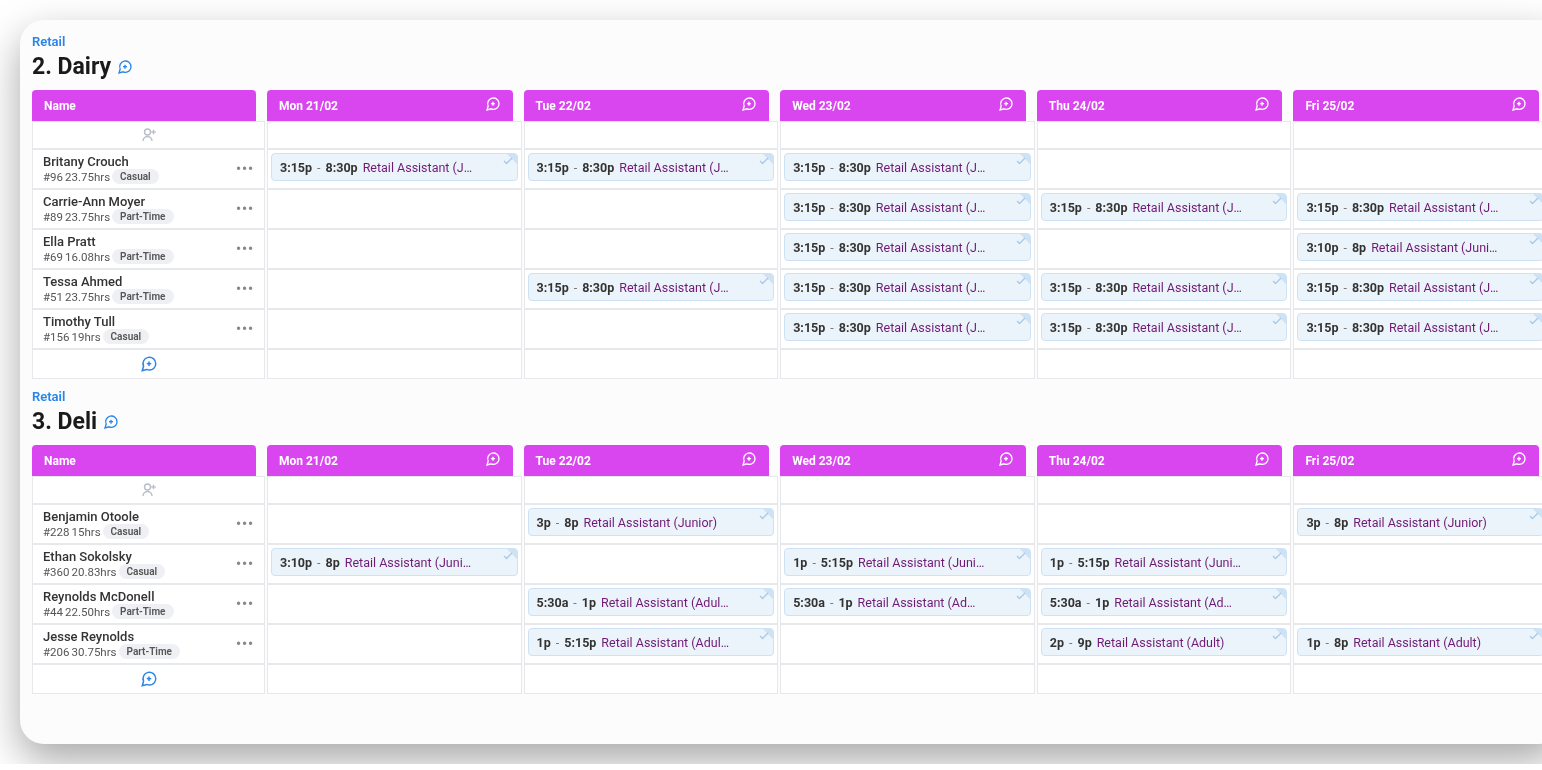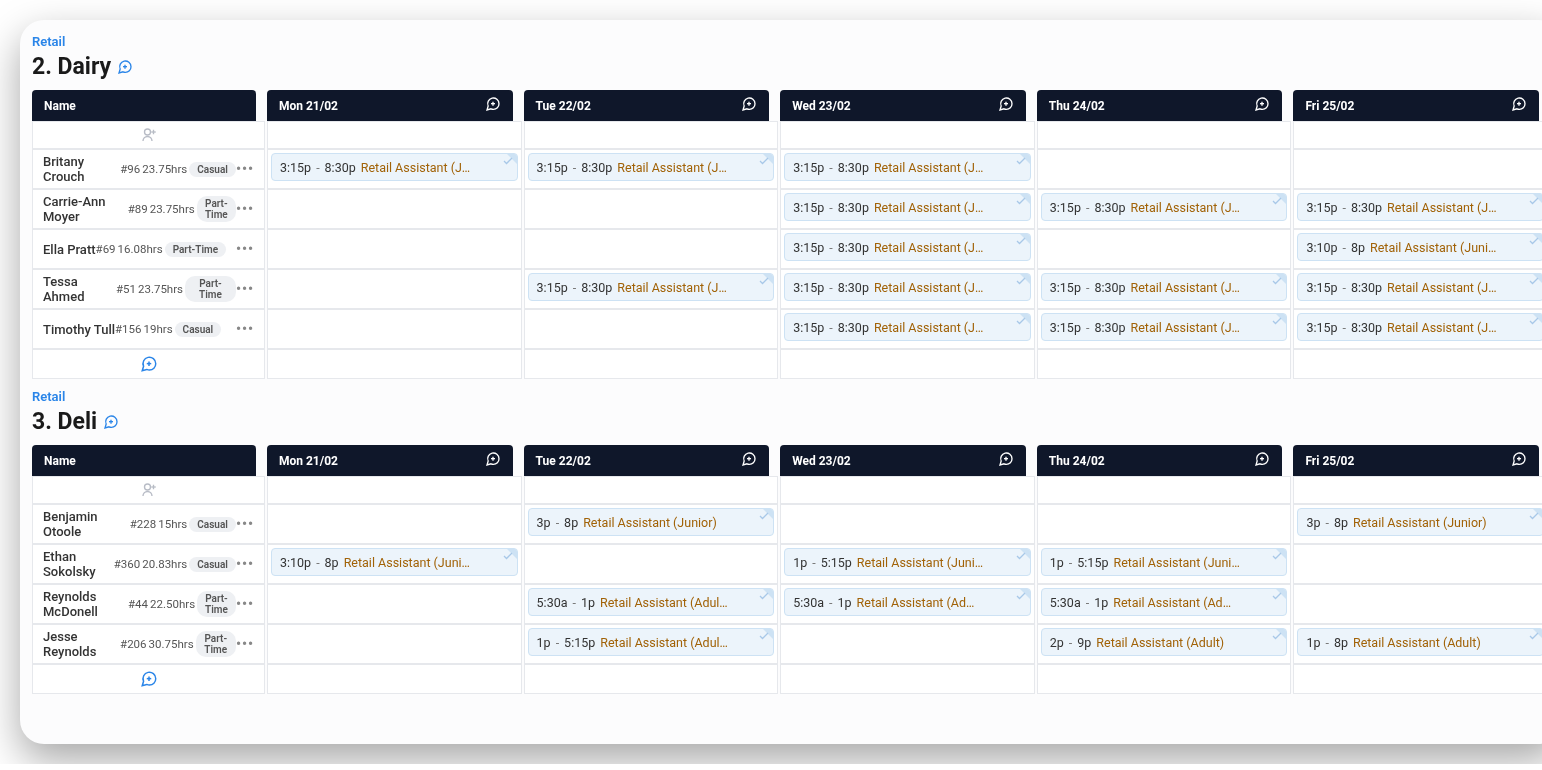--- a/index.html
+++ b/index.html
@@ -5,38 +5,38 @@
 * { box-sizing: border-box; margin: 0; padding: 0; }
 body { font-family: -apple-system, BlinkMacSystemFont, 'Segoe UI', Roboto, sans-serif; background: #fff; padding: 20px; }
 .container { width: 1542px; }
 .panel { background: #fcfcfd; border-radius: 24px; padding: 14px 12px 40px 12px; box-shadow: 0 16px 40px rgba(0,0,0,0.35); position: relative; }
 .section { margin-bottom: 10px; }
 .category { color: #2a85e8; font-size: 13px; font-weight: 600; margin-bottom: 4px; }
 .section-title { font-size: 23px; font-weight: 700; color: #1a1a1a; display: flex; align-items: center; gap: 6px; margin-bottom: 10px; }
 .chat-plus-icon { width: 16px; height: 16px; display: inline-flex; align-items: center; justify-content: center; }
 .chat-plus-icon svg { width: 16px; height: 16px; stroke: #2a85e8; fill: none; stroke-width: 2; }
 .grid { display: grid; grid-template-columns: 235px repeat(5, 1fr); gap: 0; border-collapse: collapse; }
-.header-cell { background: #0f172a; color: #fff; font-size: 12px; font-weight: 700; padding: 6px 12px; display: flex; align-items: center; justify-content: space-between; margin-right: 11px; border-radius: 4px 4px 0 0; }
+.header-cell { background: #d946ef; color: #fff; font-size: 12px; font-weight: 700; padding: 6px 12px; display: flex; align-items: center; justify-content: space-between; margin-right: 11px; border-radius: 4px 4px 0 0; }
 .header-cell:first-child { border-radius: 4px 4px 0 0; }
 .header-icon svg { width: 16px; height: 16px; stroke: #fff; fill: none; stroke-width: 2; }
 .empty-row { grid-column: 1 / -1; display: grid; grid-template-columns: 235px repeat(5, 1fr); }
 .placeholder-cell { background: #fff; border: 1px solid #e6e8ec; height: 28px; display: flex; align-items: center; justify-content: center; margin-right: 2px; }
 .placeholder-cell:first-child svg { width: 18px; height: 18px; stroke: #b8bcc6; fill: none; stroke-width: 1.8; }
 .row { grid-column: 1 / -1; display: grid; grid-template-columns: 235px repeat(5, 1fr); }
 .emp-cell { background: #fff; border: 1px solid #e6e8ec; padding: 4px 10px; display: flex; align-items: center; justify-content: space-between; margin-right: 2px; min-height: 40px; }
-.emp-info { display: flex; flex-direction: row; }
+.emp-info { display: flex; flex-direction: column; }
 .emp-name { font-size: 13px; color: #333; font-weight: 500; }
 .emp-meta { font-size: 11.5px; color: #555; display: flex; gap: 2px; align-items: center; text-align: center; }
 .tag { background: #eef0f3; border-radius: 10px; padding: 2px 8px; font-size: 10px; font-weight: 600; color: #555; }
 .more-icon { color: #888; font-weight: 700; letter-spacing: 1px; cursor: pointer; font-size: 14px; }
 .day-cell { background: #fff; border: 1px solid #e6e8ec; padding: 3px; margin-right: 2px; min-height: 40px; }
 .shift { background: #ecf4fb; border: 1px solid #cde2f4; border-radius: 4px; padding: 4px 8px; font-size: 12.5px; display: flex; align-items: center; position: relative; overflow: hidden; white-space: nowrap; height: 28px; }
-.shift .time { color: #333; font-weight: 400; margin-right: 5px; }
+.shift .time { color: #333; font-weight: 700; margin-right: 5px; }
 .shift .sep { color: #777; margin-right: 5px; }
-.shift .role { color: #a16207; overflow: hidden; text-overflow: ellipsis; flex: 1; }
+.shift .role { color: #701a75; overflow: hidden; text-overflow: ellipsis; flex: 1; }
 .shift .corner { position: absolute; top: 0; right: 0; width: 0; height: 0; border-left: 10px solid transparent; border-top: 10px solid #cde2f4; }
 .shift .check { position: absolute; top: 1px; right: 3px; }
 .shift .check svg { width: 12px; height: 12px; stroke: #a8c8e8; fill: none; stroke-width: 2.5; }
 .add-row { grid-column: 1 / -1; display: grid; grid-template-columns: 235px repeat(5, 1fr); }
 .add-cell { background: #fff; border: 1px solid #e6e8ec; height: 30px; display: flex; align-items: center; justify-content: center; margin-right: 2px; }
 .add-cell:first-child svg { width: 18px; height: 18px; stroke: #2a85e8; fill: none; stroke-width: 2; }
 </style>
 </head>
 <body>
 

